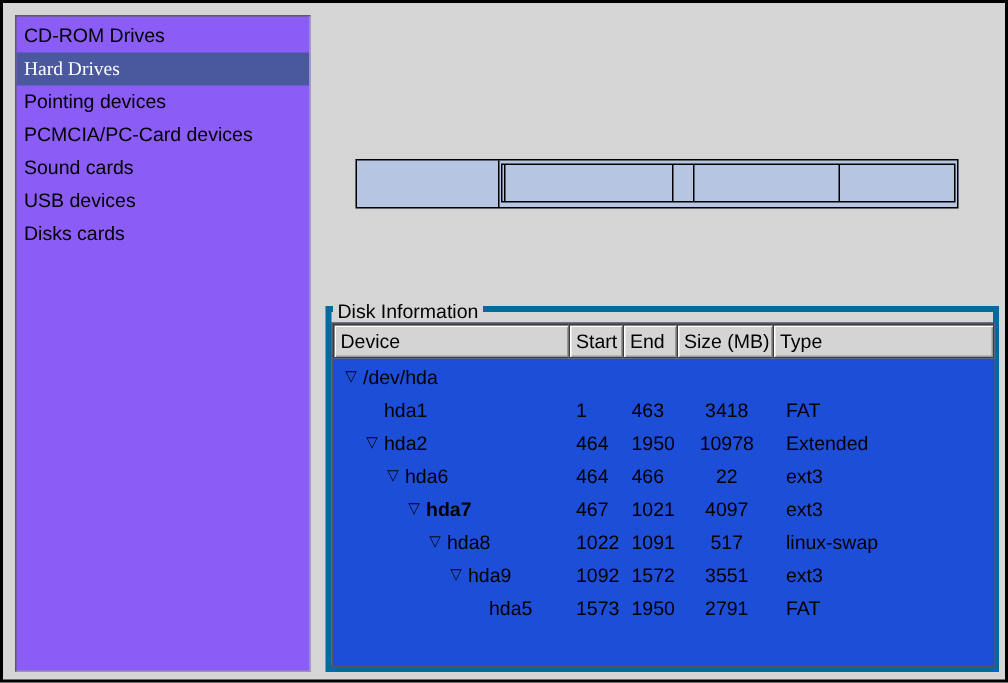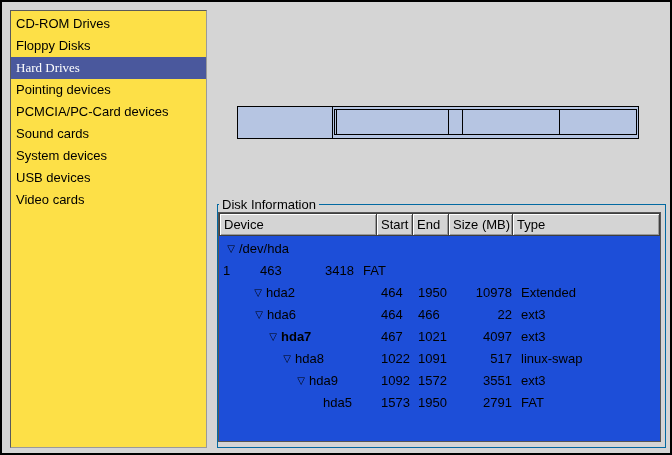--- a/index.html
+++ b/index.html
@@ -9,21 +9,21 @@
     font-size:13px; color:#000;
   }
   #window {
     position:relative; width:672px; height:455px;
     background:#d5d5d5; border:2px solid #000; overflow:hidden;
   }
 
   
   #device-list {
     position:absolute; left:8px; top:8px; width:197px; height:438px;
-    background:#fde047;
+    background:#8b5cf6;
     border:1px solid #5a5a5a;
     border-right-color:#9a9a9a; border-bottom-color:#9a9a9a;
     padding-top:2px; overflow:hidden;
   }
   .side-item {
     height:22px; line-height:22px; padding-left:5px;
     white-space:nowrap; cursor:default;
   }
   .side-item.selected { background:#4a589d; color:#fff;font-family:Liberation Serif, serif; }
 
@@ -40,21 +40,21 @@
   .bar-extended {
     flex:1; margin:2px 1px 3px 1px; border:1px solid #000;
     display:flex; overflow:hidden;
   }
   .bar-logical { height:100%; }
   .bar-logical + .bar-logical { border-left:1px solid #000; }
 
   
   #disk-frame {
     position:absolute; left:215px; top:202px; width:449px; height:244px;
-    border:1px solid #0369a1;
+    border:4px solid #0369a1;
   }
   #disk-frame-label {
     position:absolute; top:-8px; left:1px; background:#d5d5d5;
     padding:0 3px; line-height:15px; white-space:nowrap;
   }
 
   
   #disk-table {
     position:absolute; left:0; top:7px; width:443px; height:230px;
     background:#1d4ed8; border:1px solid #565656; overflow:hidden;
@@ -69,42 +69,40 @@
   .th + .th { margin-left:-1px; }
   .col-device { width:158px; }
   .col-start  { width:37px;  }
   .col-end    { width:37px;  }
   .col-size   { width:65px;  }
   .col-type   { flex:1; }
   .tbody { padding-top:2px; }
   .tr { display:flex; height:22px; line-height:22px; cursor:default; }
   .td { white-space:nowrap; overflow:hidden; }
   .td.col-start, .td.col-end { padding-left:4px; }
-  .td.col-size { text-align:right; padding-right:4px; }
+  .td.col-size { text-align:center; padding-right:4px; }
   .td.col-type { padding-left:5px; }
   .expander {
     display:inline-block; width:16px; text-align:center;
     font-size:10px; vertical-align:top;
   }
 </style>
 </head>
 <body>
 
 <div id="window">
 
   <div id="device-list">
       <div class="side-item">CD-ROM Drives</div>
-      <div class="side-item">Floppy Disks</div>
       <div class="side-item selected">Hard Drives</div>
       <div class="side-item">Pointing devices</div>
       <div class="side-item">PCMCIA/PC-Card devices</div>
       <div class="side-item">Sound cards</div>
-      <div class="side-item">System devices</div>
       <div class="side-item">USB devices</div>
-      <div class="side-item">Video cards</div>
+      <div class="side-item">Disks cards</div>
     </div>
 
 
   <div id="disk-bar">
       <div class="bar-primary" style="width: 23.7436%;"></div>
       <div class="bar-extended">
         <div class="bar-logical" style="width: 0.201748%;"></div>
         <div class="bar-logical" style="width: 37.3235%;"></div>
         <div class="bar-logical" style="width: 4.70746%;"></div>
         <div class="bar-logical" style="width: 32.347%;"></div>
@@ -125,27 +123,28 @@
       </div>
       <div class="tbody">
           <div class="tr">
             <div class="td col-device" style="padding-left: 4px;"><span class="expander">▽</span><span>/dev/hda</span></div>
             <div class="td col-start"></div>
             <div class="td col-end"></div>
             <div class="td col-size"></div>
             <div class="td col-type"></div>
           </div>
           <div class="tr">
+            <div class="td col-device" style="padding-left: 18px;"><span class="expander"></span><span>hda1</span></div>
             <div class="td col-start">1</div>
             <div class="td col-end">463</div>
             <div class="td col-size">3418</div>
             <div class="td col-type">FAT</div>
           </div>
           <div class="tr">
-            <div class="td col-device" style="padding-left: 31px;"><span class="expander">▽</span><span>hda2</span></div>
+            <div class="td col-device" style="padding-left: 18px;"><span class="expander">▽</span><span>hda2</span></div>
             <div class="td col-start">464</div>
             <div class="td col-end">1950</div>
             <div class="td col-size">10978</div>
             <div class="td col-type">Extended</div>
           </div>
           <div class="tr">
             <div class="td col-device" style="padding-left: 32px;"><span class="expander">▽</span><span>hda6</span></div>
             <div class="td col-start">464</div>
             <div class="td col-end">466</div>
             <div class="td col-size">22</div>

